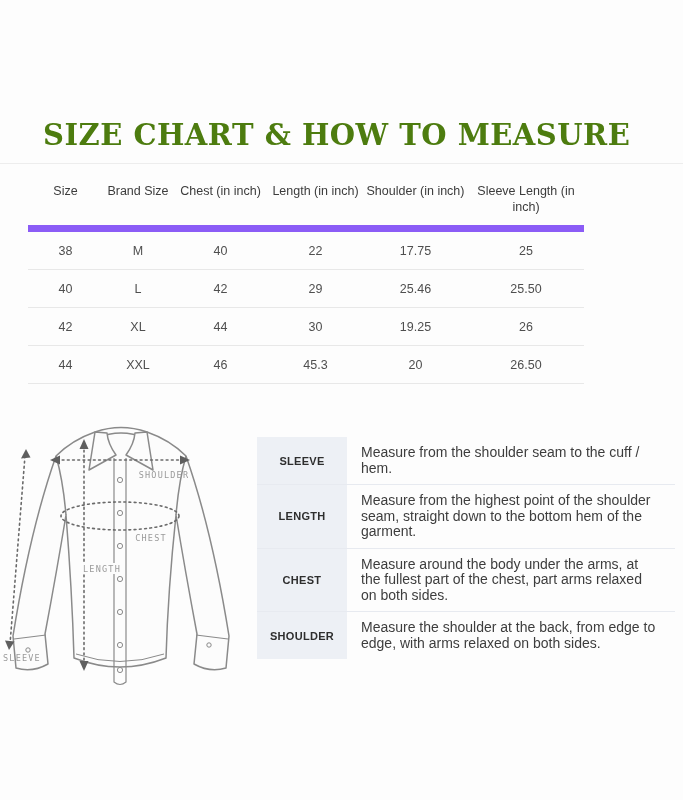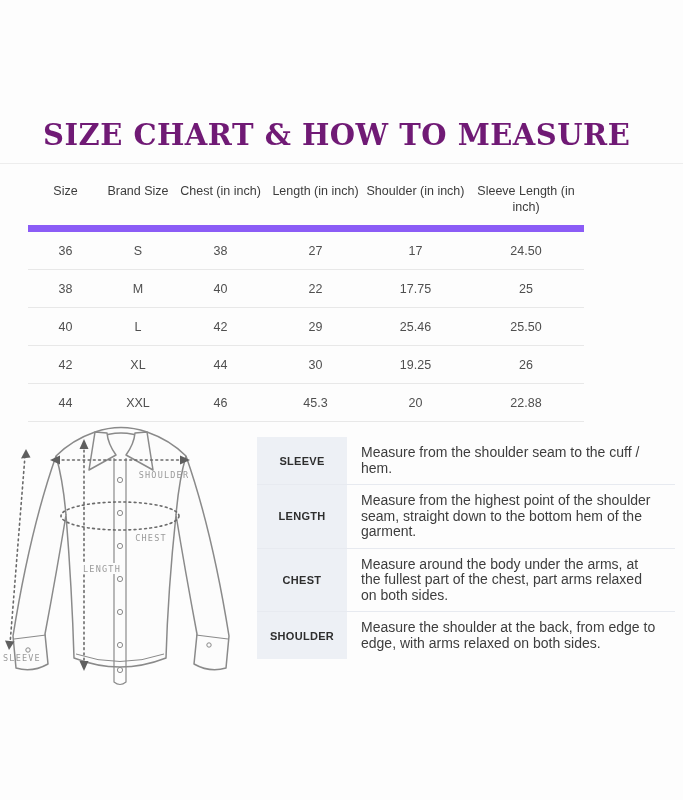--- a/index.html
+++ b/index.html
@@ -8,21 +8,21 @@
     font-family:"Liberation Sans", sans-serif;
     position:relative;overflow:hidden;
   }
   .page{position:absolute;left:0;top:0;width:683px;height:800px;}
 
   
   .title{
     position:absolute;left:43px;top:118px;
     font-family:"DejaVu Serif", serif;
     font-weight:700;font-size:29px;letter-spacing:0.5px;
-    color:#701a75;white-space:nowrap;
+    color:#4d7c0f;white-space:nowrap;
   }
   .title-rule{
     position:absolute;left:0;top:163px;width:683px;height:1px;
     background:#ededed;
   }
 
   
   .size-table-wrap{position:absolute;left:28px;top:164px;width:556px;}
   table.size-table{
     border-collapse:collapse;width:556px;table-layout:fixed;
@@ -82,28 +82,20 @@
           <th>Size</th>
           <th>Brand Size</th>
           <th>Chest (in inch)</th>
           <th>Length (in inch)</th>
           <th>Shoulder (in inch)</th>
           <th>Sleeve Length (in inch)</th>
         </tr>
       </thead>
       <tbody>
         <tr>
-          <td>36</td>
-          <td>S</td>
-          <td>38</td>
-          <td>27</td>
-          <td>17</td>
-          <td>24.50</td>
-        </tr>
-        <tr>
           <td>38</td>
           <td>M</td>
           <td>40</td>
           <td>22</td>
           <td>17.75</td>
           <td>25</td>
         </tr>
         <tr>
           <td>40</td>
           <td>L</td>
@@ -119,21 +111,21 @@
           <td>30</td>
           <td>19.25</td>
           <td>26</td>
         </tr>
         <tr>
           <td>44</td>
           <td>XXL</td>
           <td>46</td>
           <td>45.3</td>
           <td>20</td>
-          <td>22.88</td>
+          <td>26.50</td>
         </tr>
       </tbody>
     </table>
   </div>
 
   <svg class="shirt-svg" width="256" height="300" viewBox="0 0 256 300" xmlns="http://www.w3.org/2000/svg">
     <g stroke="#8a8a8a" stroke-width="1.5" fill="#fcfcfc" stroke-linejoin="round">
 
       <path d="
         M 93 14

